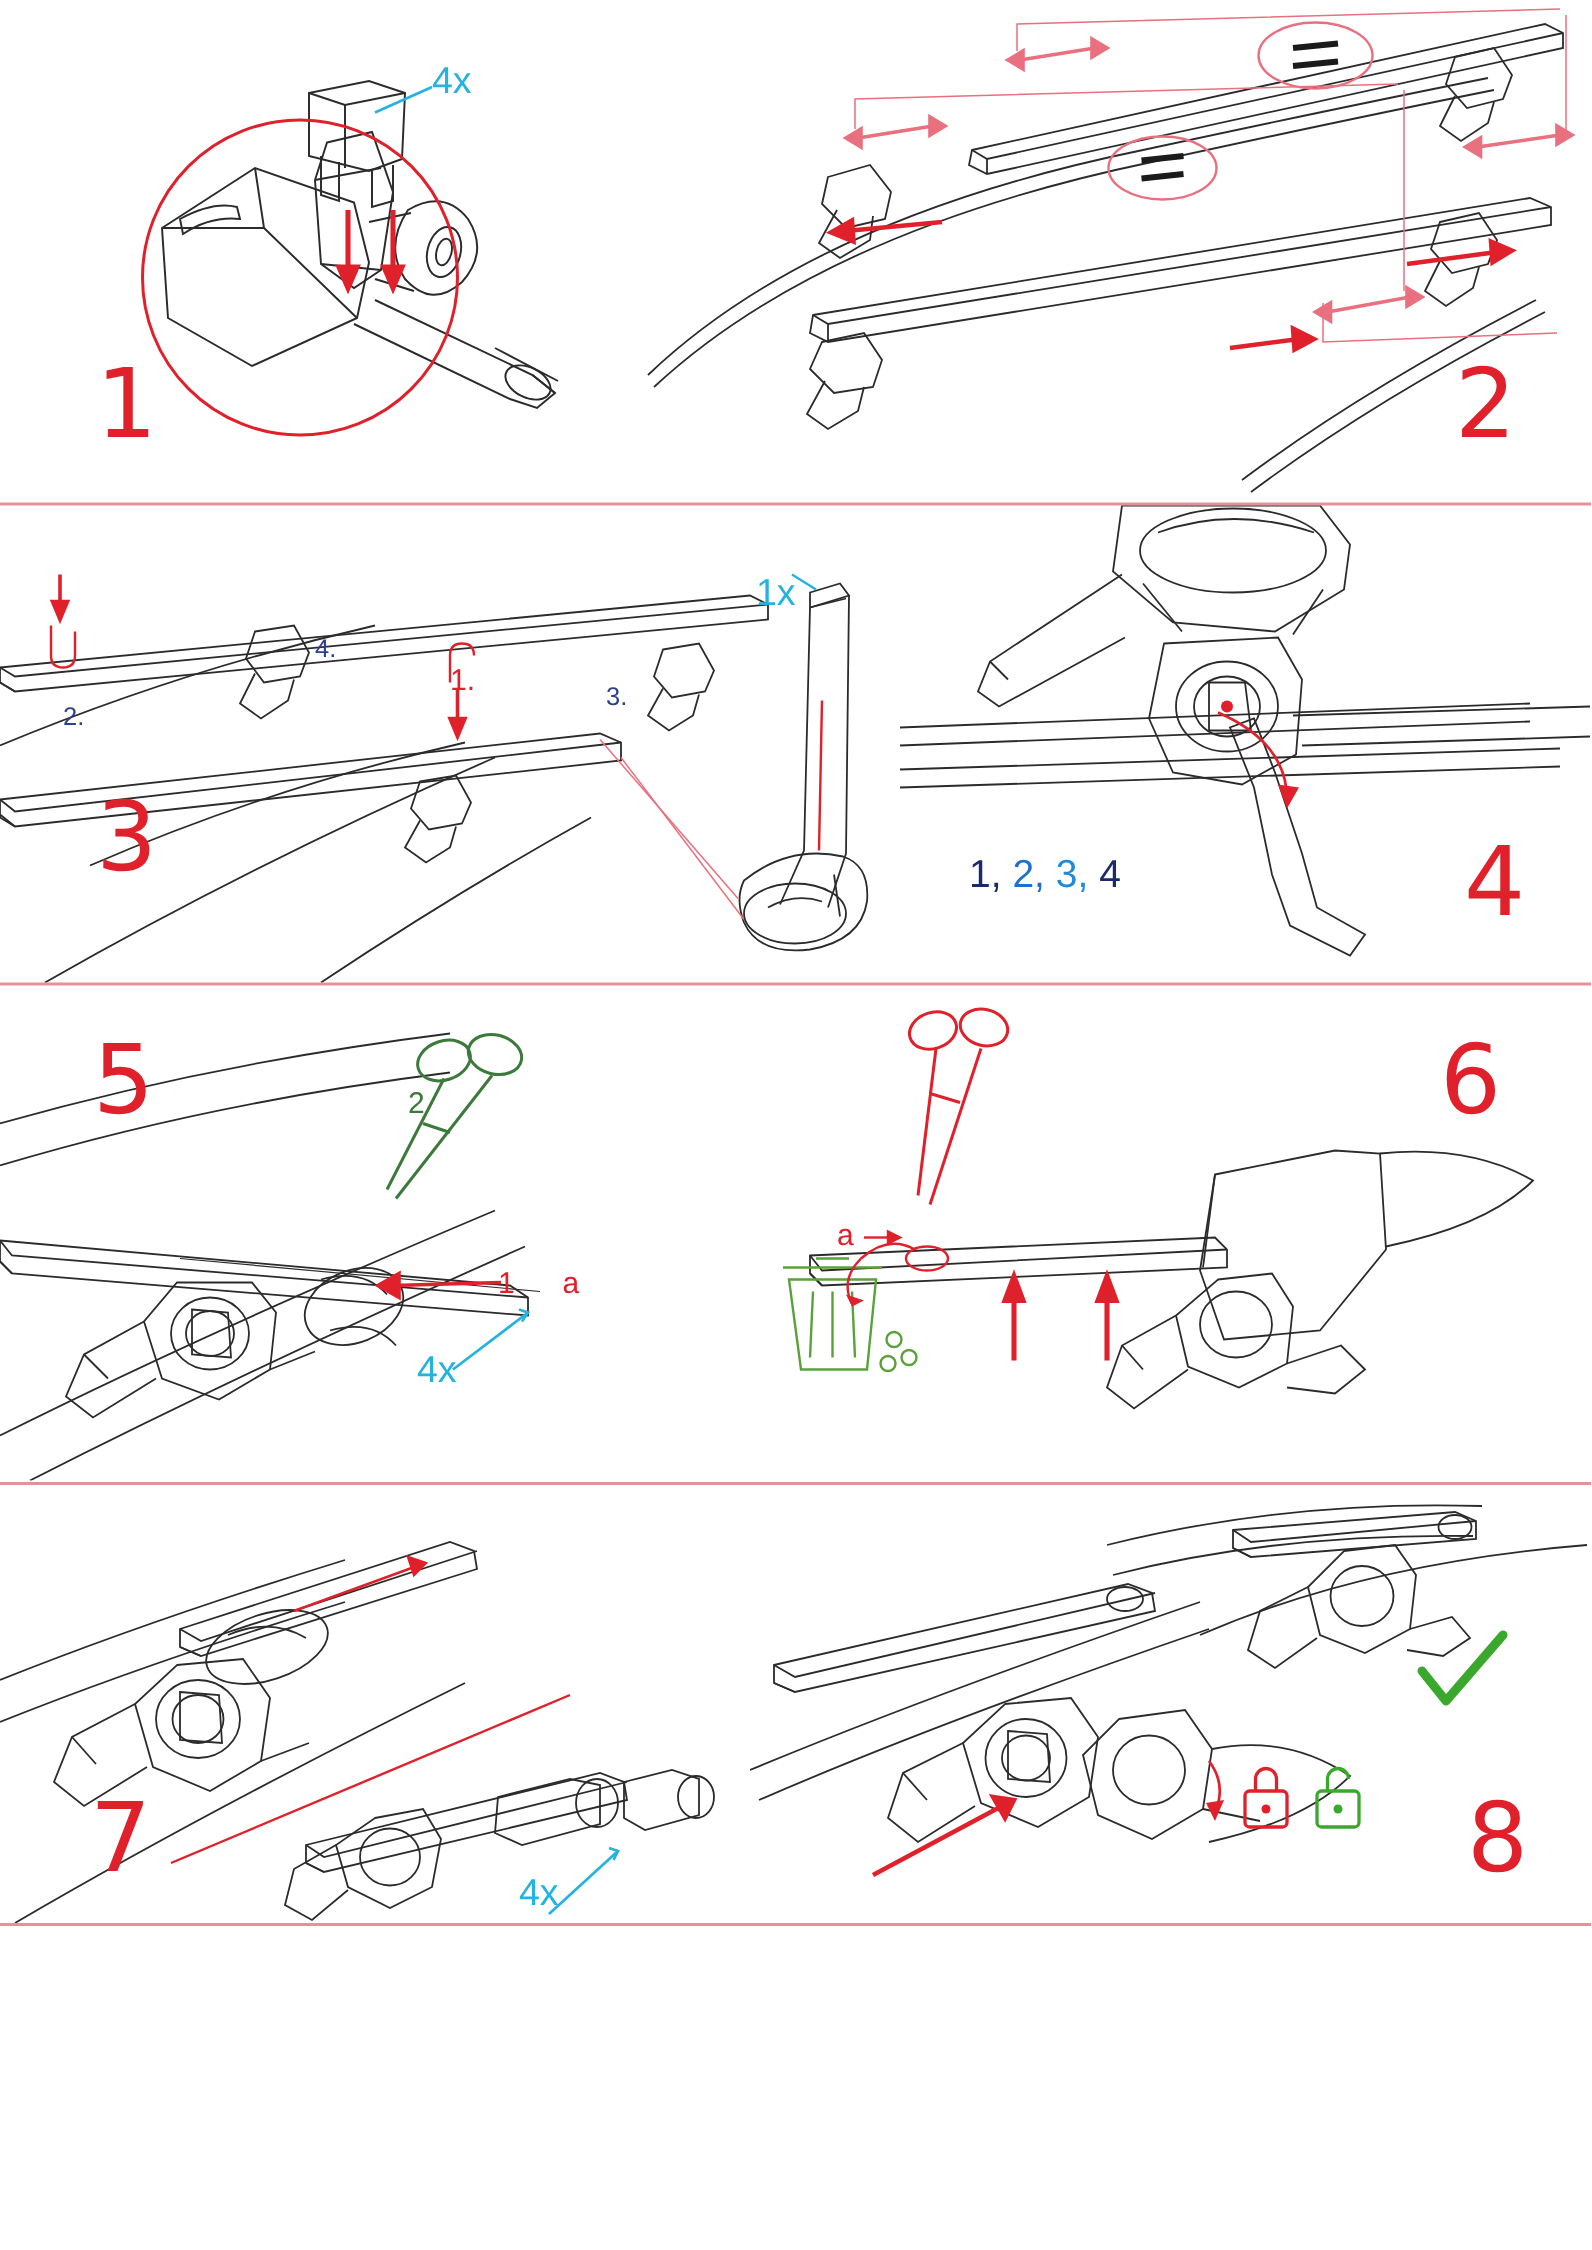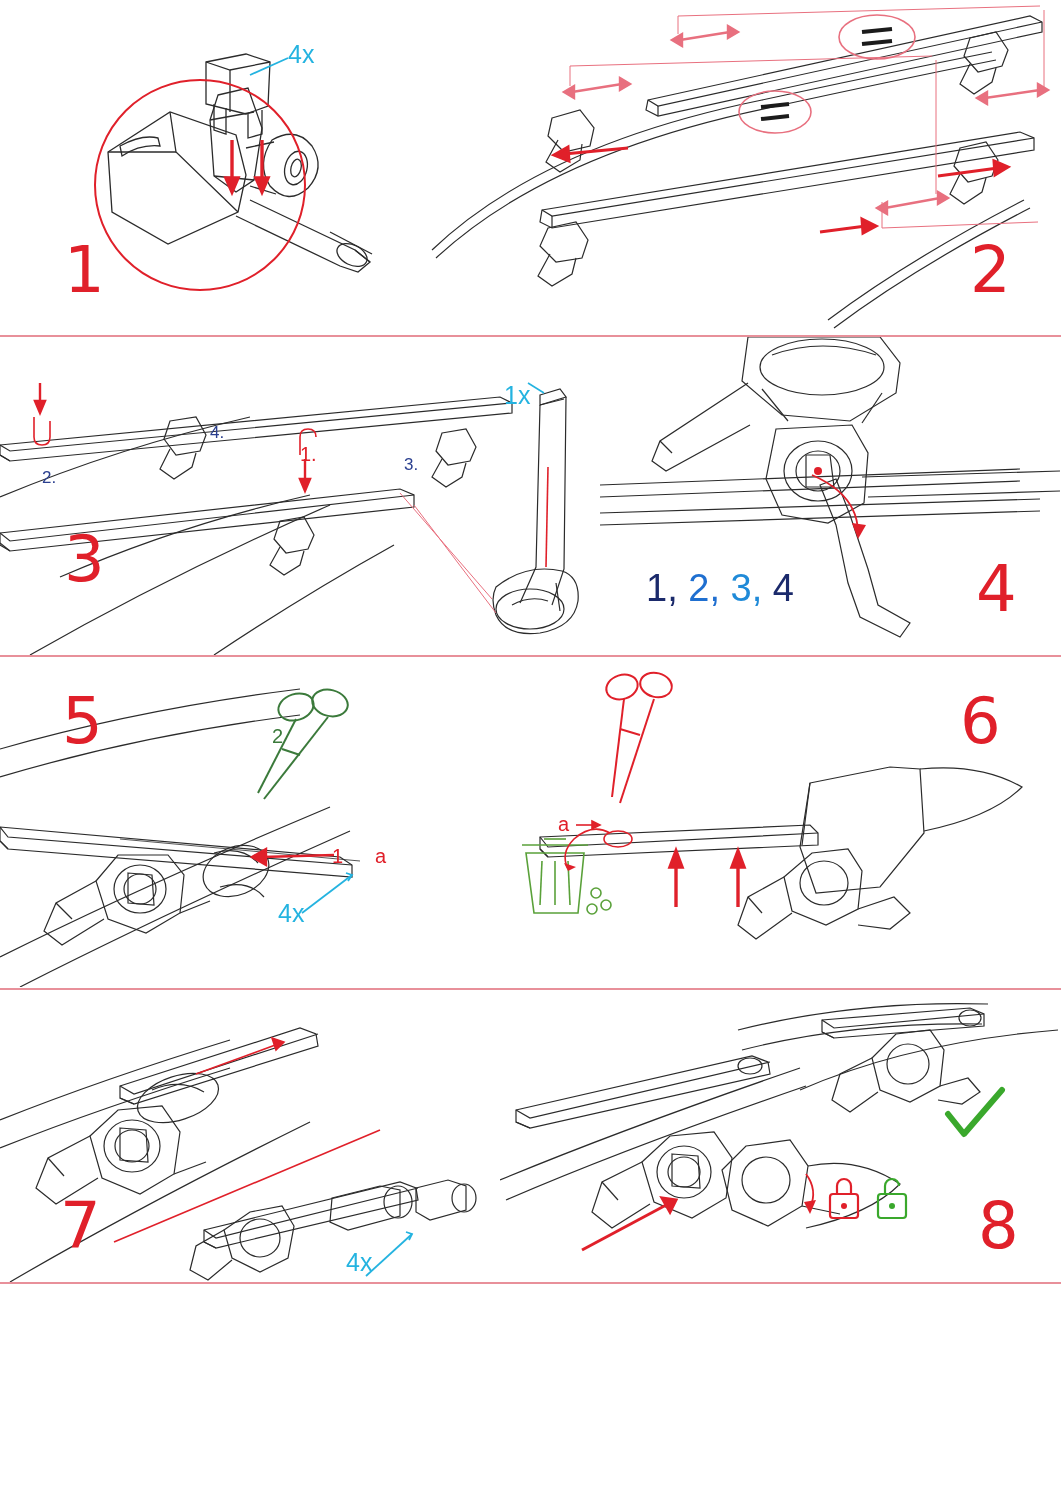--- a/index.html
+++ b/index.html
@@ -43,21 +43,21 @@
     color: #e0202a;
     font-size: 20px;
   }
   .tag-blue {
     position: absolute;
     color: #2a3f8f;
     font-size: 17px;
   }
   .seq {
     position: absolute;
-    font-size: 38px;
+    font-size: 26px;
     font-family: "Liberation Sans", sans-serif;
     text-align: center;
   }
   .seq .c1 { color: #1b2a6b; }
   .seq .c2 { color: #1f6fd0; }
   .seq .c3 { color: #1f8ad8; }
   .seq .c4 { color: #1b2a6b; }
   svg { display: block; }
 
   

